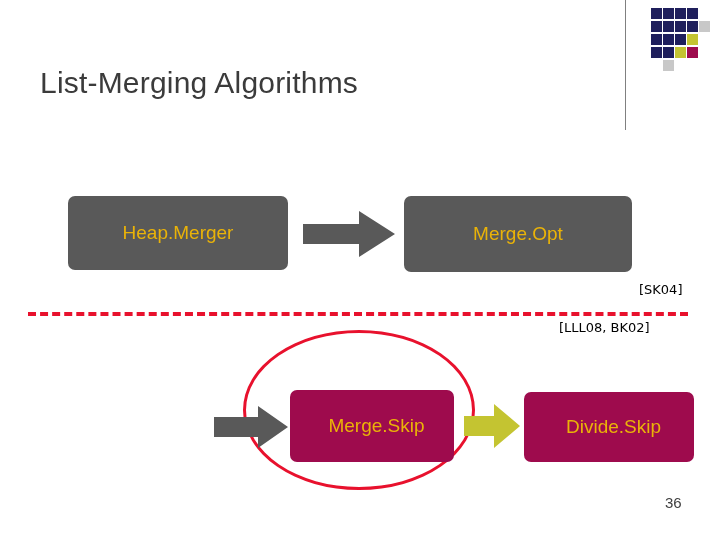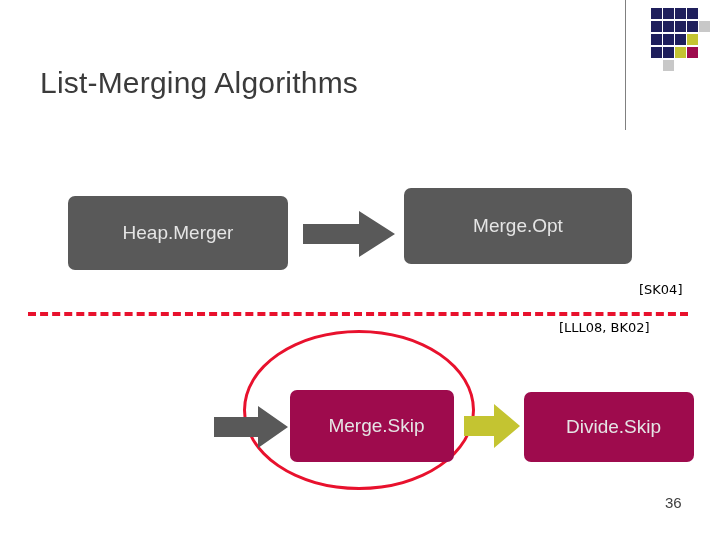--- a/index.html
+++ b/index.html
@@ -53,21 +53,21 @@
     white-space: nowrap;
   }
 
   
   .box {
     position: absolute;
     display: flex;
     align-items: center;
     justify-content: center;
     border-radius: 7px;
-    color: #e5e5e5;
+    color: #eab308;
     font-size: 19px;
     text-align: center;
     box-sizing: border-box;
   }
   .box.gray {
     background: #595959;
   }
   .box.maroon {
     background: #9e0b4d;
     padding-left: 9px;
@@ -154,21 +154,21 @@
     </div>
 
   <div class="vrule"></div>
 
   <div class="title">List-Merging Algorithms</div>
 
   <div class="box gray" style="left:68px; top:196px; width:220px; height:74px;">
     <span>Heap.Merger</span>
   </div>
 
-  <div class="box gray" style="left:404px; top:188px; width:228px; height:76px;">
+  <div class="box gray" style="left:404px; top:196px; width:228px; height:76px;">
     <span>Merge.Opt</span>
   </div>
 
   <div class="arrow" style="left:303px; top:208px; width:92px; height:52px;">
     <svg width="92" height="52" viewBox="0 0 92 52">
       <polygon points="0,16 56,16 56,3 92,26 56,49 56,36 0,36" fill="#595959"></polygon>
     </svg>
   </div>
 
   <div class="cite" id="cite-sk04">[SK04]</div>

